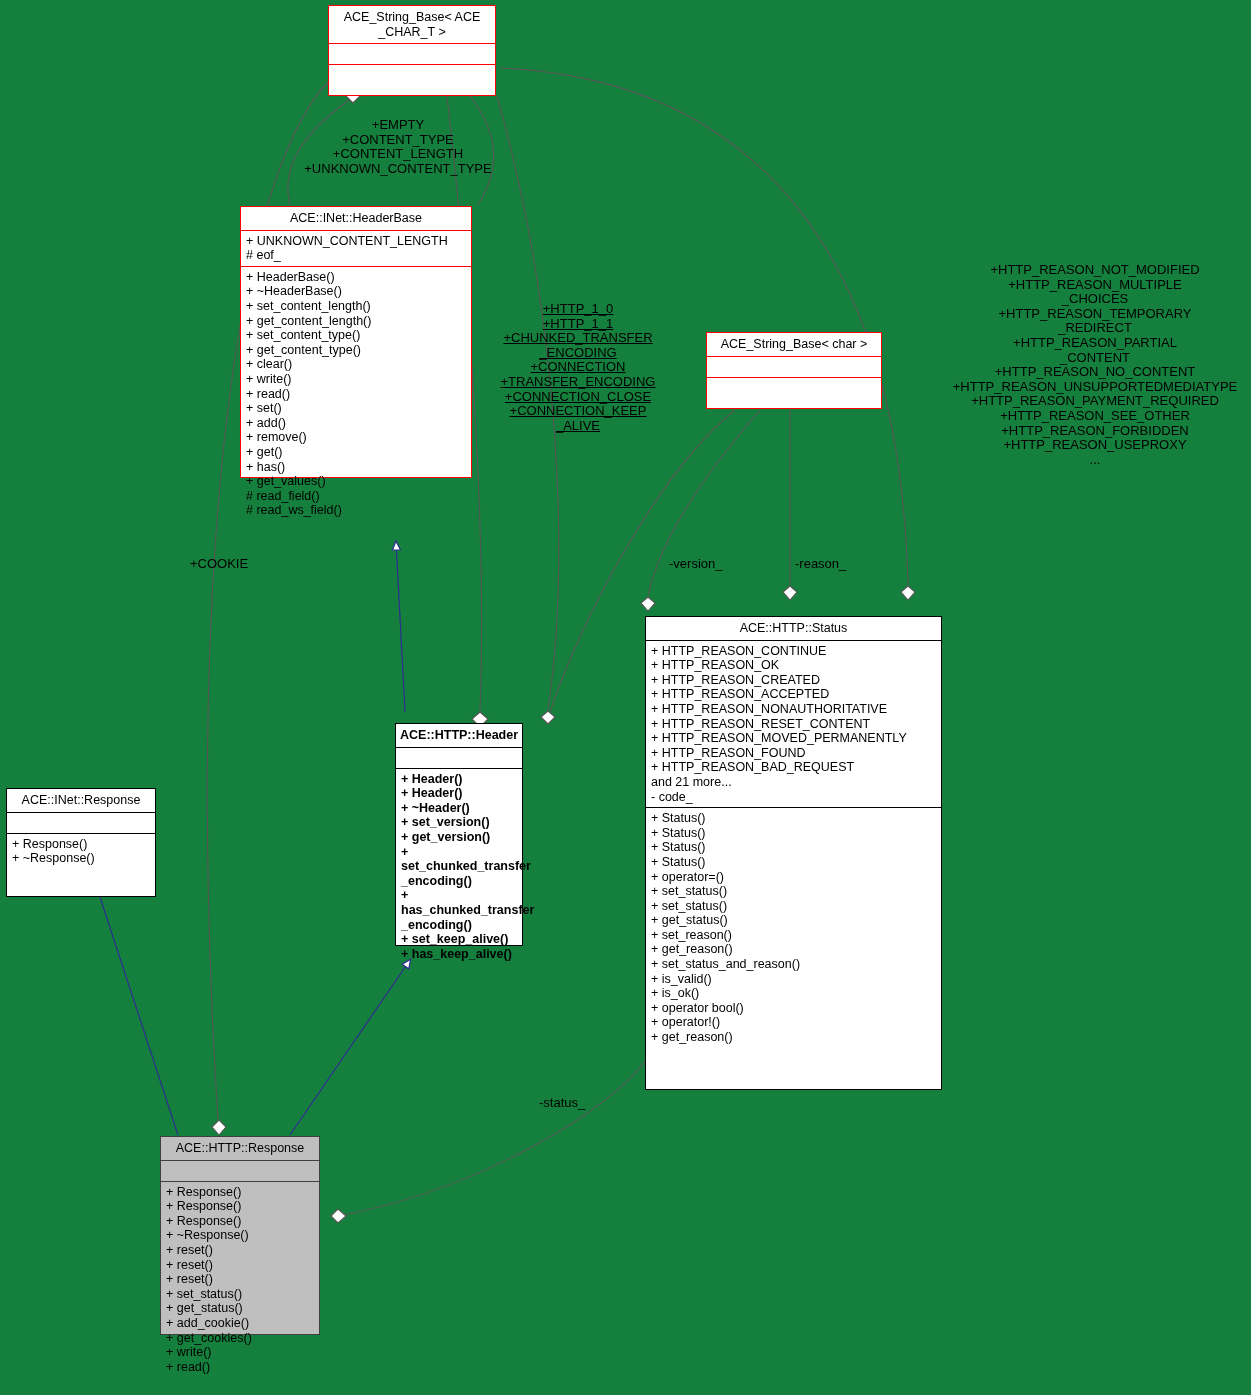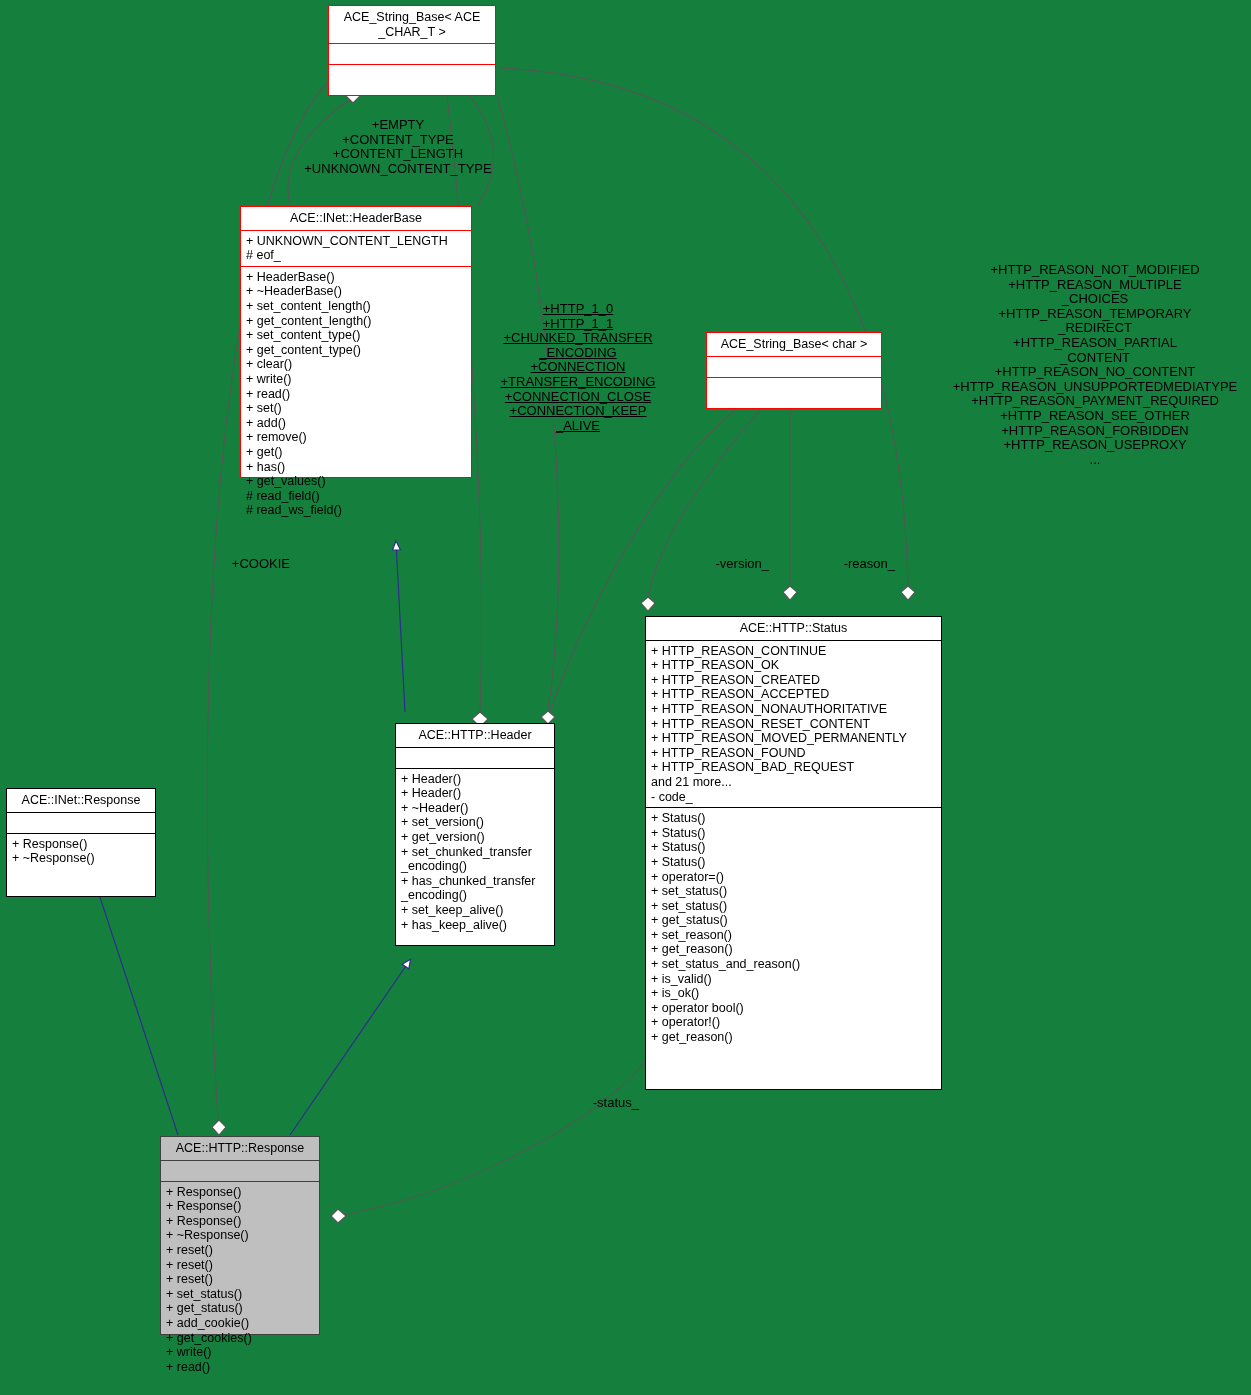--- a/index.html
+++ b/index.html
@@ -70,21 +70,21 @@
     line-height: 14.6px;
   }
   .edge-label {
     position: absolute;
     font-size: 13px;
     line-height: 14.6px;
     color: #000000;
     white-space: pre-line;
   }
   .edge-label.center { text-align: center; }
-  .edge-label.left   { text-align: right; }
+  .edge-label.left   { text-align: left; }
 </style>
 </head>
 <body>
 
 <div id="canvas">
 
   <svg class="edges" viewBox="0 0 1251 1395">
     <defs>
       <marker id="hollow-tri" markerWidth="12" markerHeight="12" refX="9" refY="5" orient="auto" markerUnits="userSpaceOnUse">
         <path d="M 1 1 L 10 5 L 1 9 z" fill="#ffffff" stroke="#2d2d8f" stroke-width="1.2"></path>
@@ -164,21 +164,21 @@
   </div>
 
   <div class="uml-box red" style="left:706px; top:332px; width:176px; height:77px;">
     <div class="uml-title">ACE_String_Base&lt; char &gt;</div>
     <div class="uml-sep"></div>
     <div class="uml-compartment empty"></div>
     <div class="uml-sep"></div>
     <div class="uml-compartment empty"></div>
   </div>
 
-  <div class="uml-box" style="left:395px; top:723px; width:160px; height:223px;">
+  <div class="uml-box" style="left:395px; top:723px; width:128px; height:223px;font-weight:bold;">
     <div class="uml-title">ACE::HTTP::Header</div>
     <div class="uml-sep"></div>
     <div class="uml-compartment empty"></div>
     <div class="uml-sep"></div>
     <div class="uml-compartment">
       <div class="uml-member">+ Header()</div>
       <div class="uml-member">+ Header()</div>
       <div class="uml-member">+ ~Header()</div>
       <div class="uml-member">+ set_version()</div>
       <div class="uml-member">+ get_version()</div>

